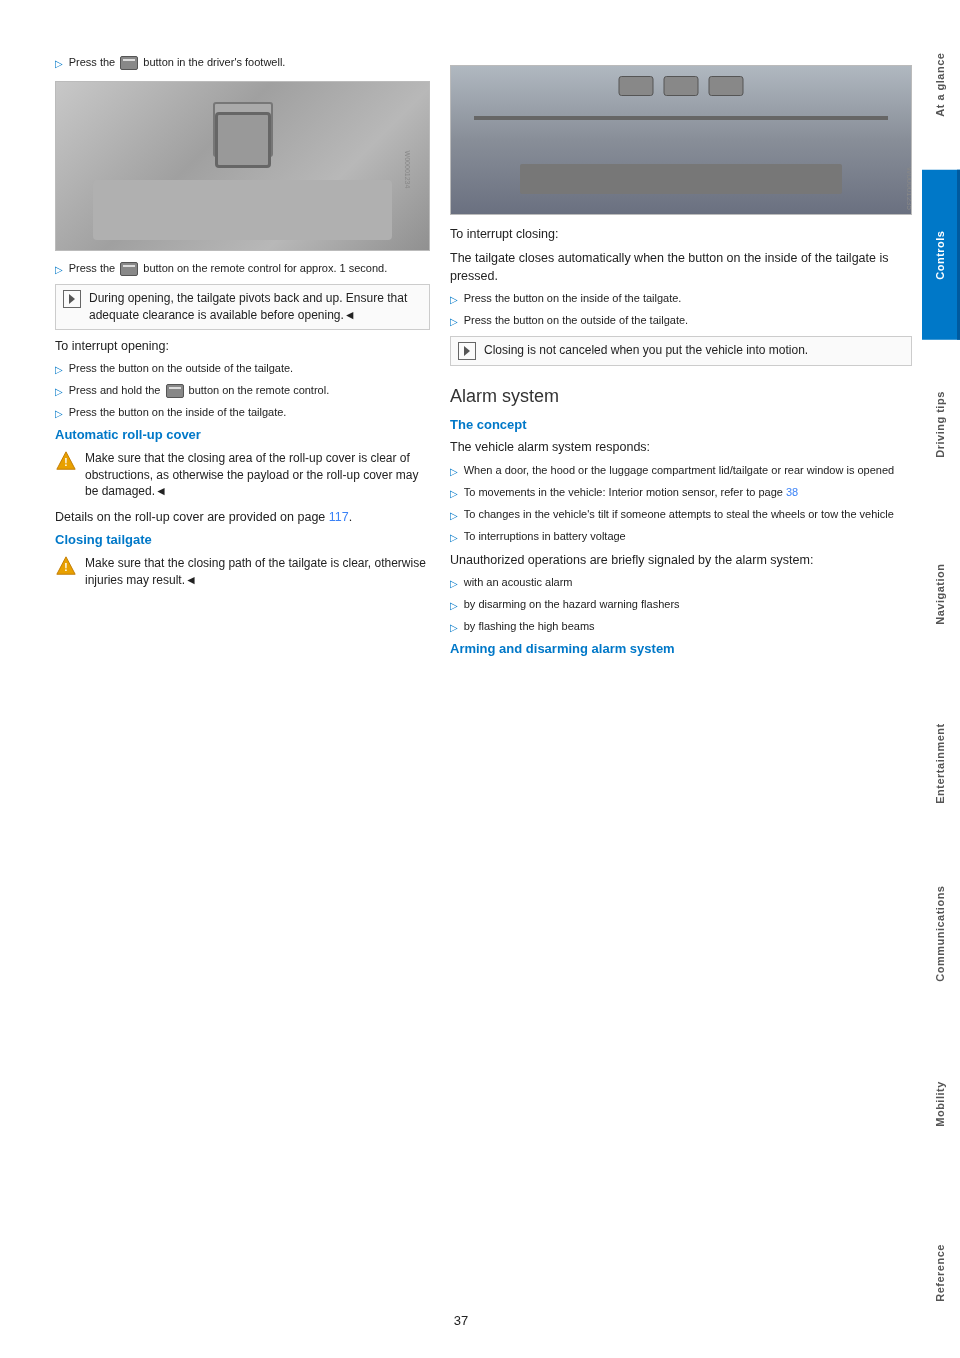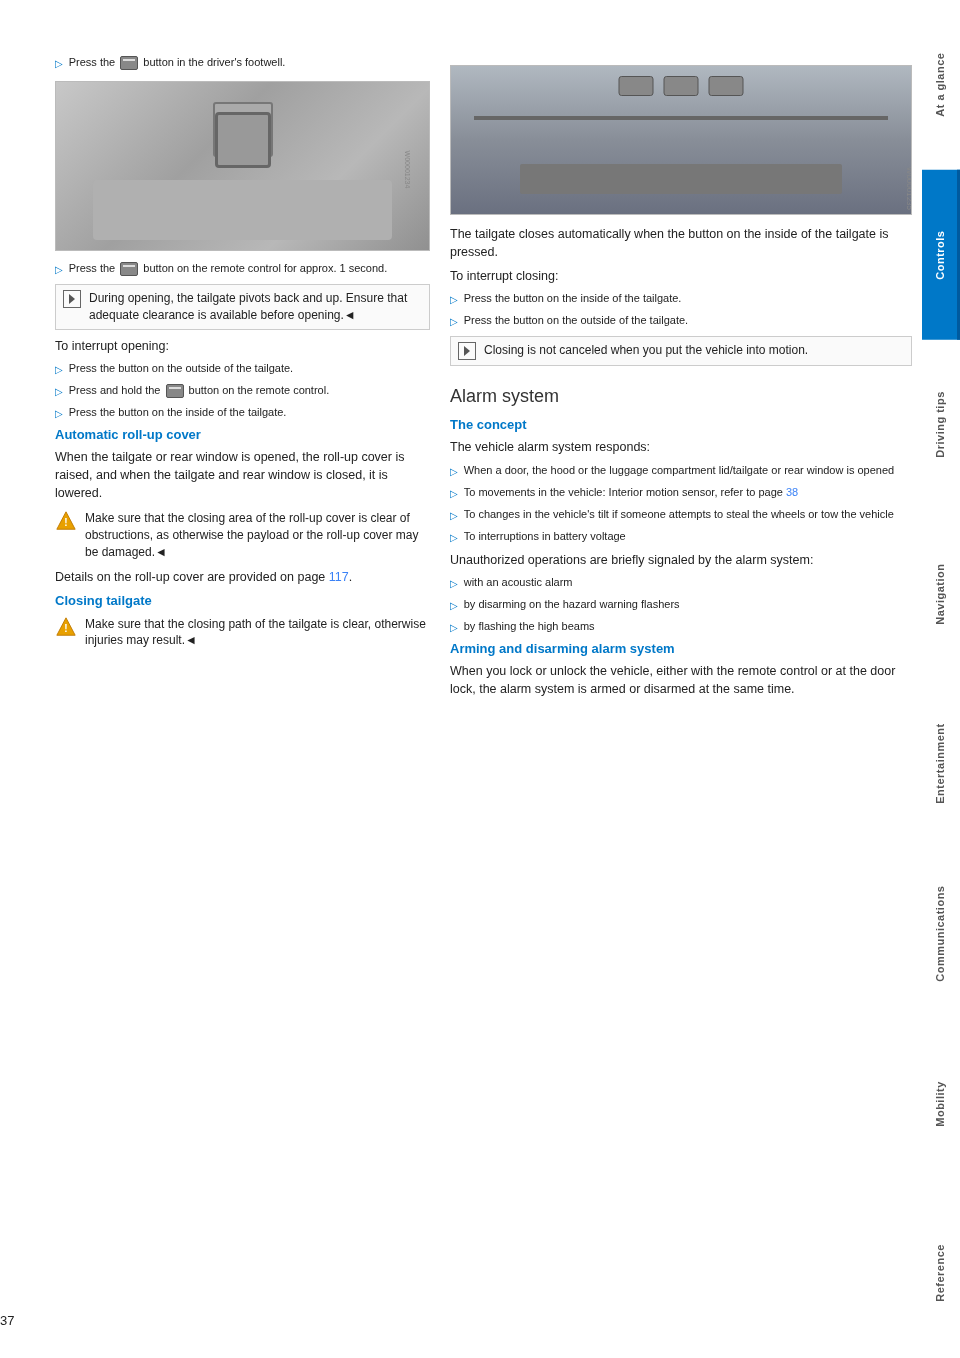--- a/index.html
+++ b/index.html
@@ -276,20 +276,21 @@
       flex: 1;
       padding-right: 10px;
     }
 
     .bottom-area {
       position: absolute;
       bottom: 30px;
       left: 0;
       right: 38px;
       display: flex;
+      justify-content: center;
     }
   </style>
 </head>
 <body>
 
 <div class="main-wrapper">
 
   <div class="content-area">
 
     <div class="col-left">
@@ -334,21 +335,20 @@
       <div class="bullet-item">
         <span class="bullet-arrow">▷</span>
         <span class="bullet-text">Press and hold the <span class="btn-icon"></span> button on the remote control.</span>
       </div>
       <div class="bullet-item">
         <span class="bullet-arrow">▷</span>
         <span class="bullet-text">Press the button on the inside of the tailgate.</span>
       </div>
 
       <div class="section-heading">Automatic roll-up cover</div>
-      <p>When the tailgate or rear window is opened, the roll-up cover is raised, and when the tailgate and rear window is closed, it is lowered.</p>
 
       <div class="notice-box-warning">
         <div class="warning-triangle">
           <svg viewBox="0 0 24 24" fill="none">
             <path d="M12 2L2 21h20L12 2z" fill="#e8a000" stroke="#c07800" stroke-width="1"></path>
             <text x="12" y="17" text-anchor="middle" font-size="11" font-weight="bold" fill="#fff">!</text>
           </svg>
         </div>
         <span class="notice-text">Make sure that the closing area of the roll-up cover is clear of obstructions, as otherwise the payload or the roll-up cover may be damaged.◄</span>
       </div>
@@ -376,23 +376,23 @@
             <div style="width:35px;height:20px;background:#888;border-radius:3px;border:1px solid #555;"></div>
             <div style="width:35px;height:20px;background:#888;border-radius:3px;border:1px solid #555;"></div>
             <div style="width:35px;height:20px;background:#888;border-radius:3px;border:1px solid #555;"></div>
           </div>
           <div style="position:absolute;top:50px;width:90%;height:4px;background:#666;"></div>
           <div style="position:absolute;bottom:20px;width:70%;height:30px;background:#777;border-radius:2px;"></div>
         </div>
         <span class="watermark">W00001235</span>
       </div>
 
+      <p>To interrupt closing:</p>
+
       <p>The tailgate closes automatically when the button on the inside of the tailgate is pressed.</p>
-
-      <p>To interrupt closing:</p>
 
       <div class="bullet-item">
         <span class="bullet-arrow">▷</span>
         <span class="bullet-text">Press the button on the inside of the tailgate.</span>
       </div>
       <div class="bullet-item">
         <span class="bullet-arrow">▷</span>
         <span class="bullet-text">Press the button on the outside of the tailgate.</span>
       </div>
 
@@ -436,21 +436,20 @@
         <span class="bullet-arrow">▷</span>
         <span class="bullet-text">by disarming on the hazard warning flashers</span>
       </div>
       <div class="bullet-item">
         <span class="bullet-arrow">▷</span>
         <span class="bullet-text">by flashing the high beams</span>
       </div>
 
       <div class="section-heading">Arming and disarming alarm system</div>
 
-      <p>When you lock or unlock the vehicle, either with the remote control or at the door lock, the alarm system is armed or disarmed at the same time.</p>
     </div>
   </div>
 
   <div class="sidebar">
     <div class="sidebar-item">
       <span>At a glance</span>
     </div>
     <div class="sidebar-item active">
       <span>Controls</span>
     </div>

